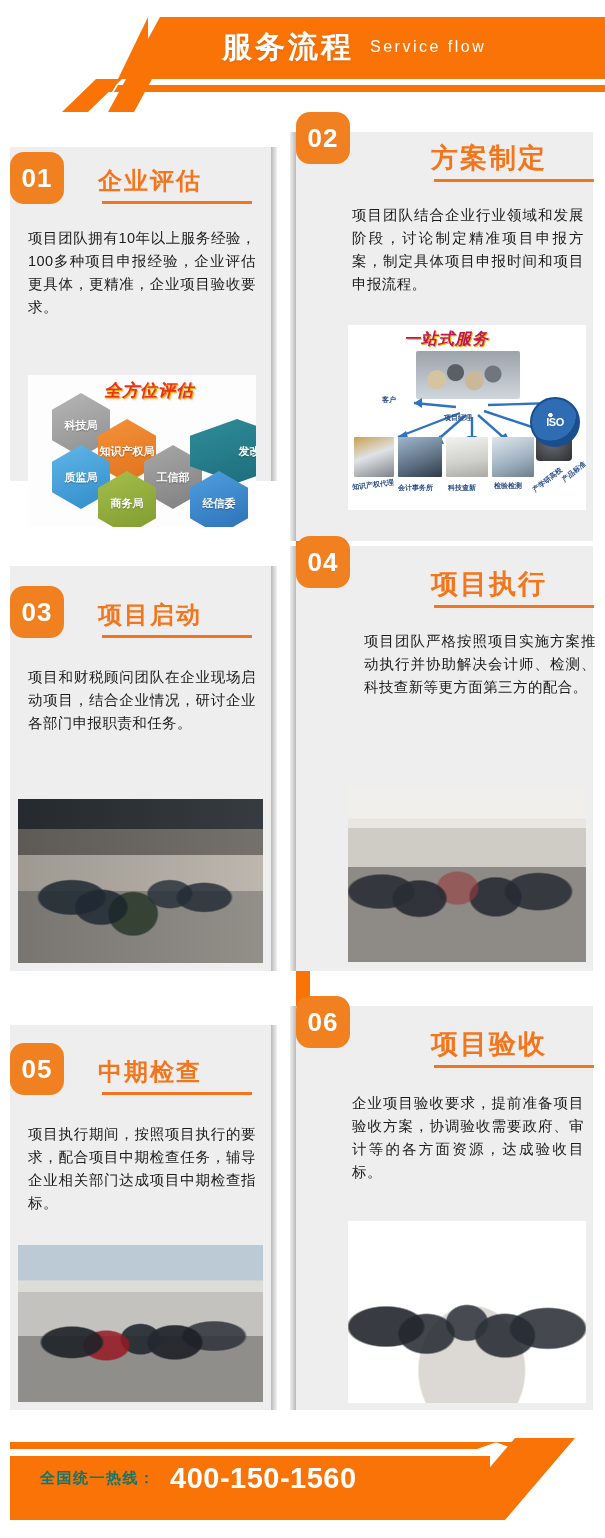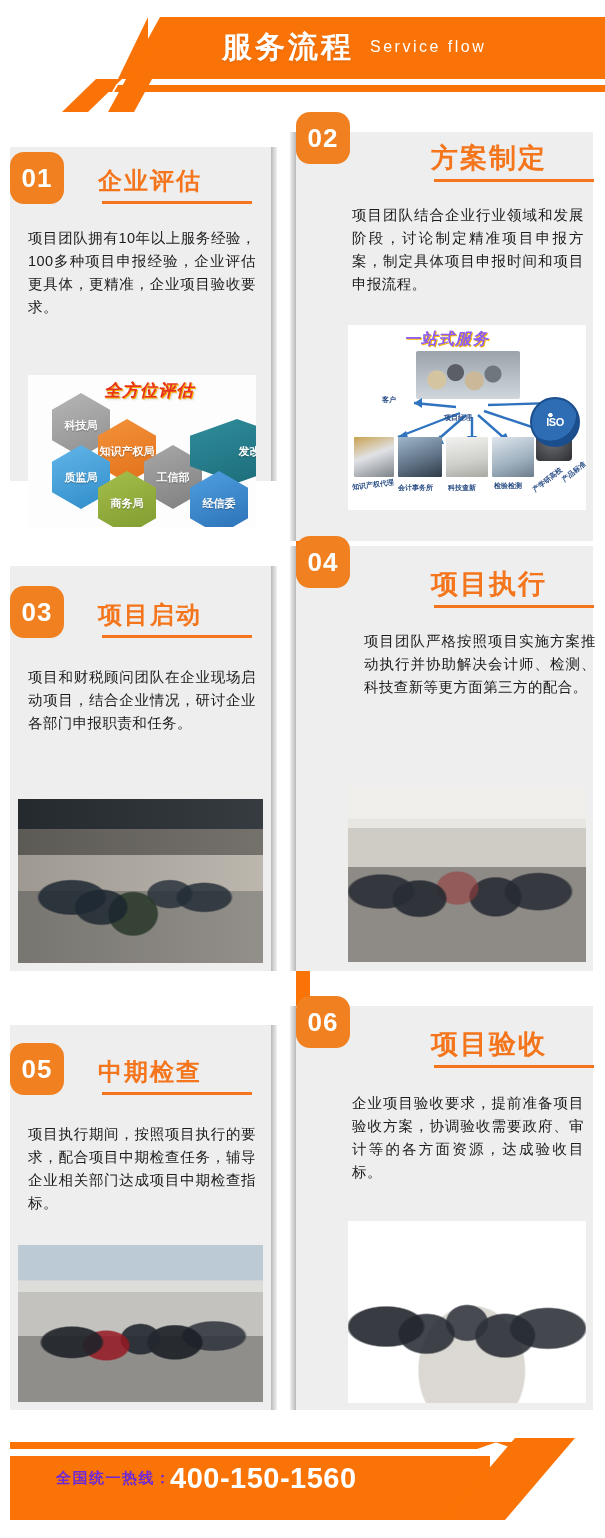--- a/index.html
+++ b/index.html
@@ -164,21 +164,21 @@
     font-size:17px;font-weight:bold;letter-spacing:1px;
     color:#e8331c;
     text-shadow:1px 1px 0 #f6b000, 2px 2px 2px rgba(0,0,0,.15);
     font-style:italic;
   }
 
   
   .oss{position:absolute;inset:0;background:#ffffff;}
   .oss-title{
     position:absolute;left:56px;top:4px;font-size:16px;font-weight:bold;
-    font-style:italic;letter-spacing:1px;color:#8b5cf6;
+    font-style:italic;letter-spacing:1px;color:#be185d;
     text-shadow:1px 1px 0 #f8b500;
   }
   .oss-photo{
     position:absolute;left:68px;top:26px;width:104px;height:48px;
     background:
       radial-gradient(circle at 20% 60%,#d8c49a 0 9px,transparent 10px),
       radial-gradient(circle at 38% 45%,#5a5f66 0 8px,transparent 9px),
       radial-gradient(circle at 56% 62%,#cdb892 0 9px,transparent 10px),
       radial-gradient(circle at 74% 48%,#6f7680 0 8px,transparent 9px),
       linear-gradient(180deg,#9aa3ad,#cfd6dd);
@@ -275,22 +275,22 @@
   .ftr-bar{
     position:absolute;left:10px;top:32px;width:480px;height:64px;
     background:#F97306;
   }
   .ftr-wedge{
     position:absolute;left:445px;top:14px;width:130px;height:82px;
     background:#F97306;
     clip-path:polygon(0 82px, 70px 0, 130px 0, 60px 82px);
   }
   .ftr-text{
-    position:absolute;left:56px;top:45px;
-    color:#6d28d9;font-size:15px;font-weight:bold;letter-spacing:1.5px;
+    position:absolute;left:40px;top:45px;
+    color:#0f766e;font-size:15px;font-weight:bold;letter-spacing:1.5px;
   }
   .ftr-phone{
     position:absolute;left:170px;top:38px;
     color:#fff;font-size:29px;font-weight:bold;letter-spacing:.5px;
   }
 </style>
 </head>
 <body>
 
 <div class="page">

